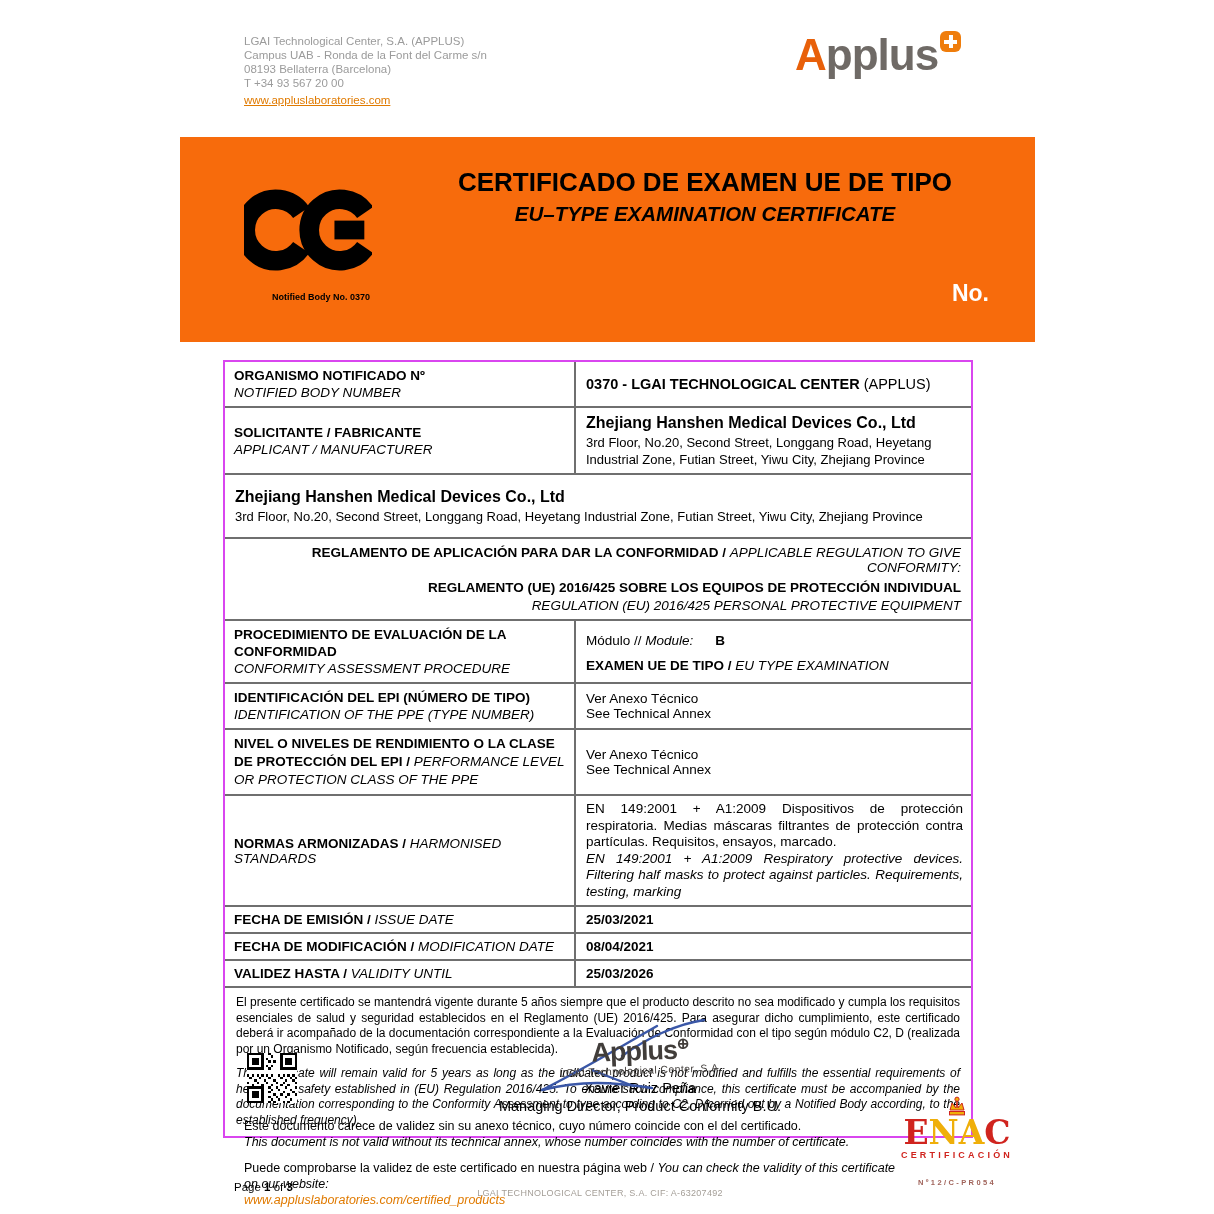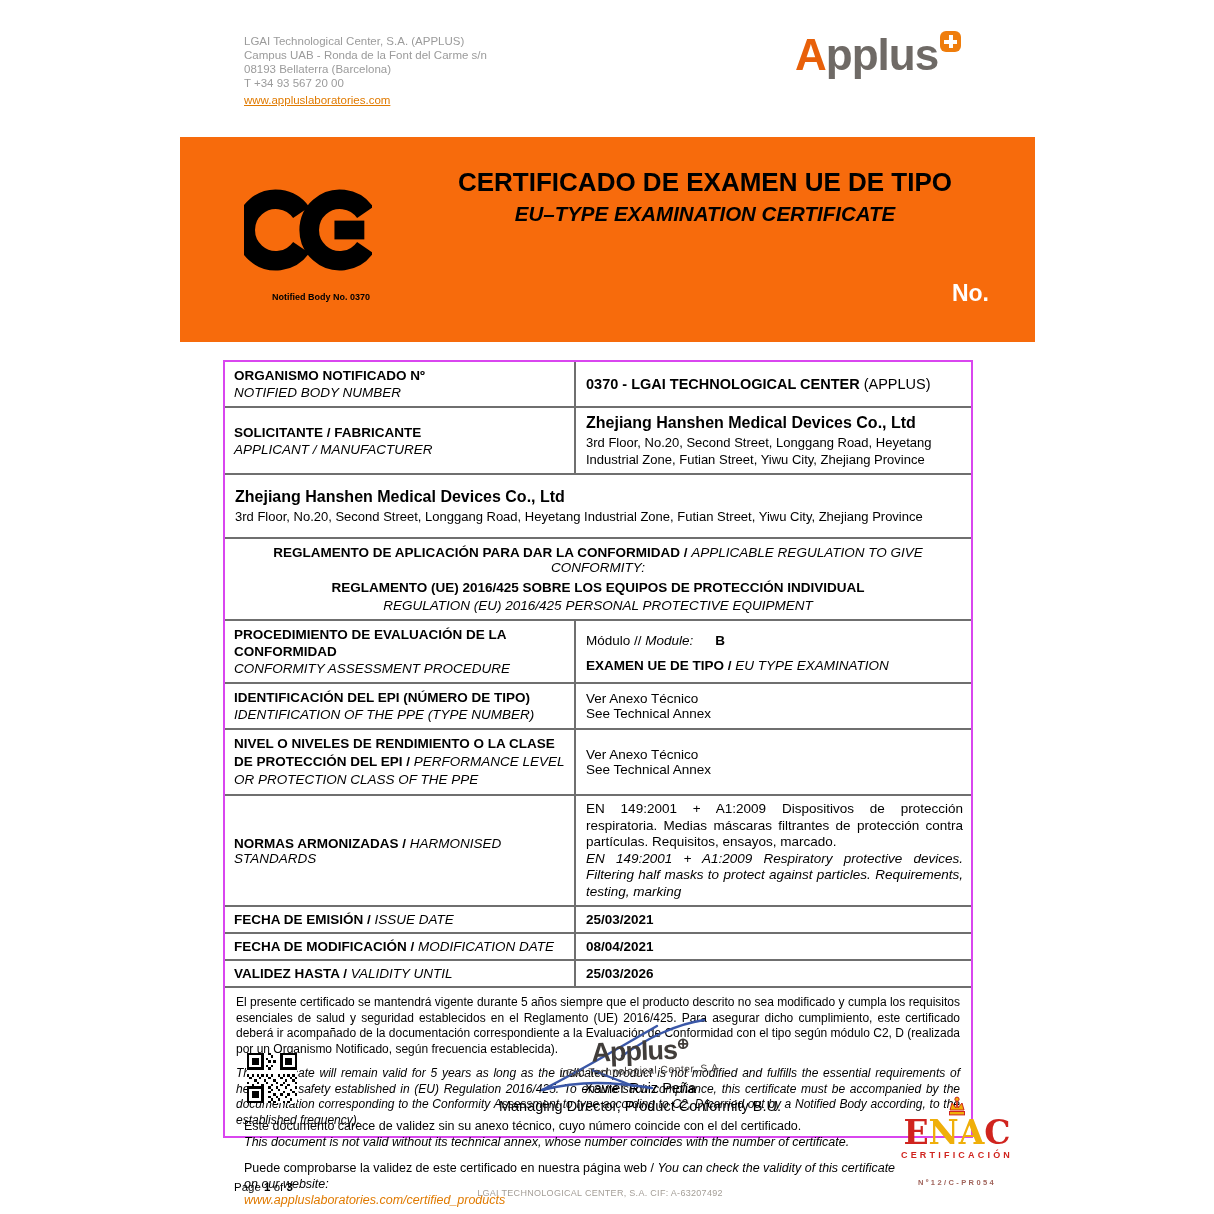--- a/index.html
+++ b/index.html
@@ -28,21 +28,21 @@
   .no-row{position:absolute;top:143px;right:46px;display:flex;align-items:center;gap:16px;}
   .no-label{color:#ffffff;font-size:23px;font-weight:bold;}
   .no-box{background:#fff;border-radius:8px;padding:5px 16px;font-size:22px;font-weight:bold;color:#111;}
 
   
   .cert-table{position:absolute;left:223px;top:360px;width:750px;border:2px solid #d946ef;box-sizing:border-box;font-size:13.5px;}
   .trow{display:flex;border-top:2px solid #6f6f6f;box-sizing:border-box;}
   .trow:first-child{border-top:none;}
   .lcell{width:351px;box-sizing:border-box;border-right:2px solid #6f6f6f;padding:5px 8px 5px 9px;}
   .rcell{flex:1;box-sizing:border-box;padding:5px 8px 5px 10px;}
-  .fullcell{width:100%;box-sizing:border-box;padding:6px 10px;text-align:center;}
+  .fullcell{width:100%;box-sizing:border-box;padding:6px 10px;text-align:right;}
   .lbl{font-weight:bold;line-height:17px;}
   .lbl-en{font-style:italic;line-height:17px;}
   .b{font-weight:bold;}
   .i{font-style:italic;}
   .company{font-weight:bold;font-size:16px;line-height:20px;}
   .addr{font-size:13px;line-height:17px;margin-top:1px;}
   .center-b{font-weight:bold;margin-top:5px;}
   .center-i{font-style:italic;margin-top:3px;}
   .v-center{display:flex;flex-direction:column;justify-content:center;}
   .std-es{line-height:16.5px;text-align:justify;}

